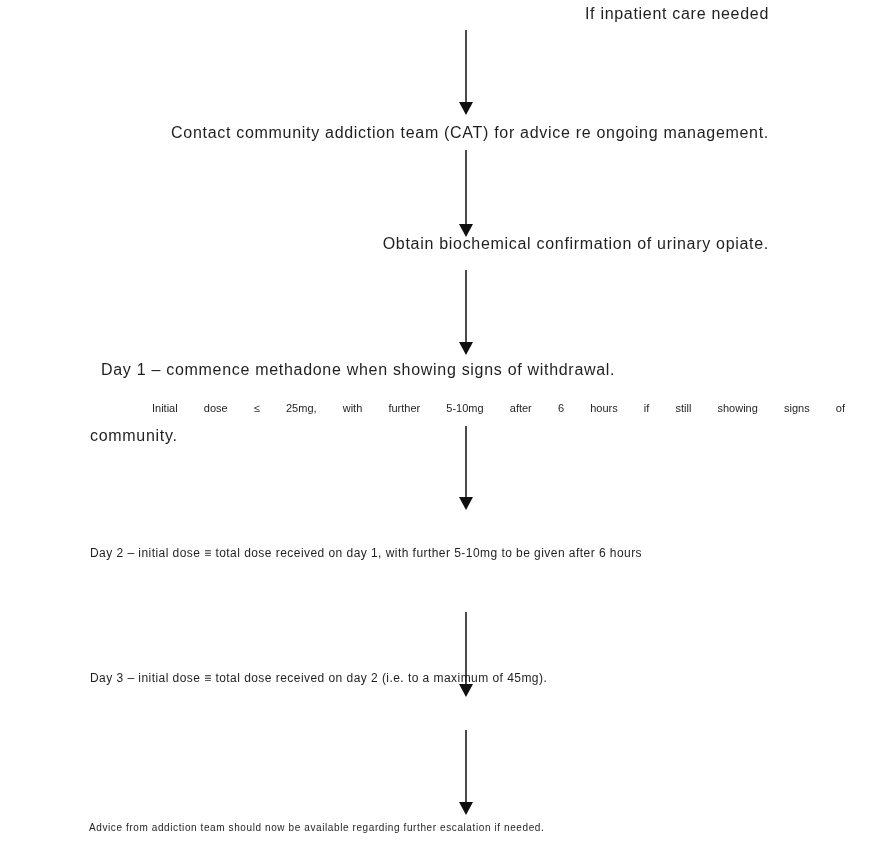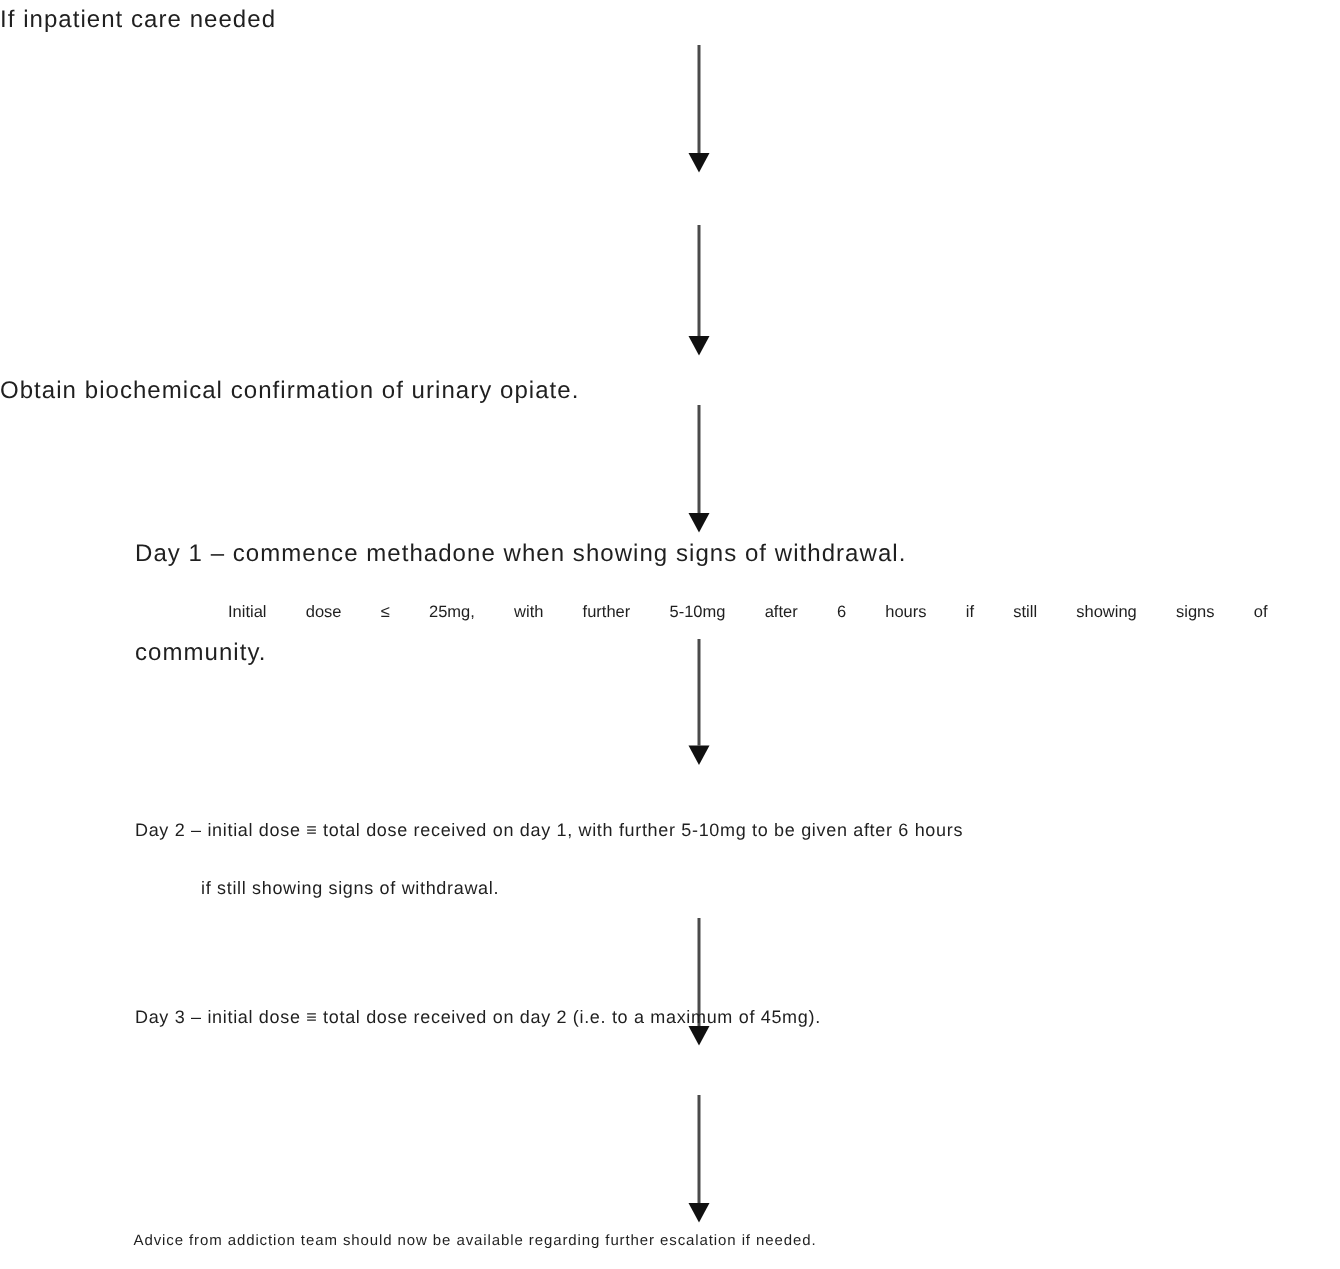--- a/index.html
+++ b/index.html
@@ -19,21 +19,21 @@
     overflow: hidden;
   }
   .txt {
     position: absolute;
     white-space: nowrap;
     line-height: 1.15;
   }
   .center {
     left: 0;
     width: 769px;
-    text-align: left;
+    text-align: right;
   }
   .fs-lg  { font-size: 16px;   letter-spacing: 0.7px; }
   .fs-md  { font-size: 12px;   letter-spacing: 0.45px; }
   .fs-fin { font-size: 10px; letter-spacing: 0.6px; }
   .justified {
     left: 152px;
     width: 693px;
     white-space: normal;
     font-size: 11px;
     letter-spacing: 0;
@@ -66,44 +66,44 @@
 
 <div class="canvas">
 
   <div class="txt center fs-lg" style="top:5px">If inpatient care needed</div>
 
   <div class="arrow" style="top:30px;height:85px">
     <div class="shaft"></div>
     <div class="head"></div>
   </div>
 
+  <div class="txt center fs-lg" style="top:124px">Contact community addiction team (CAT) for advice re ongoing management.</div>
 
   <div class="arrow" style="top:150px;height:87px">
     <div class="shaft"></div>
     <div class="head"></div>
   </div>
 
-  <div class="txt center fs-lg" style="top:252px">Obtain biochemical confirmation of urinary opiate.</div>
+  <div class="txt center fs-lg" style="top:235px">Obtain biochemical confirmation of urinary opiate.</div>
 
   <div class="arrow" style="top:270px;height:85px">
     <div class="shaft"></div>
     <div class="head"></div>
   </div>
 
-  <div class="txt fs-lg" style="top:361px;left:90px">Day 1 – commence methadone when showing signs of withdrawal.</div>
+  <div class="txt fs-lg" style="top:361px;left:101px">Day 1 – commence methadone when showing signs of withdrawal.</div>
   <div class="txt justified" style="top:402px">Initial dose ≤ 25mg, with further 5-10mg after 6 hours if still showing signs of</div>
   <div class="txt fs-lg" style="top:427px;left:90px">community.</div>
 
   <div class="arrow" style="top:426px;height:84px">
     <div class="shaft"></div>
     <div class="head"></div>
   </div>
 
   <div class="txt fs-md" style="top:547px;left:90px">Day 2 – initial dose ≡ total dose received on day 1, with further 5-10mg to be given after 6 hours</div>
-  <div class="txt fs-md" style="top:586px;left:134px">if still showing signs of withdrawal.</div>
 
   <div class="arrow" style="top:612px;height:85px">
     <div class="shaft"></div>
     <div class="head"></div>
   </div>
 
   <div class="txt fs-md" style="top:672px;left:90px">Day 3 – initial dose ≡ total dose received on day 2 (i.e. to a maximum of 45mg).</div>
 
   <div class="arrow" style="top:730px;height:85px">
     <div class="shaft"></div>

